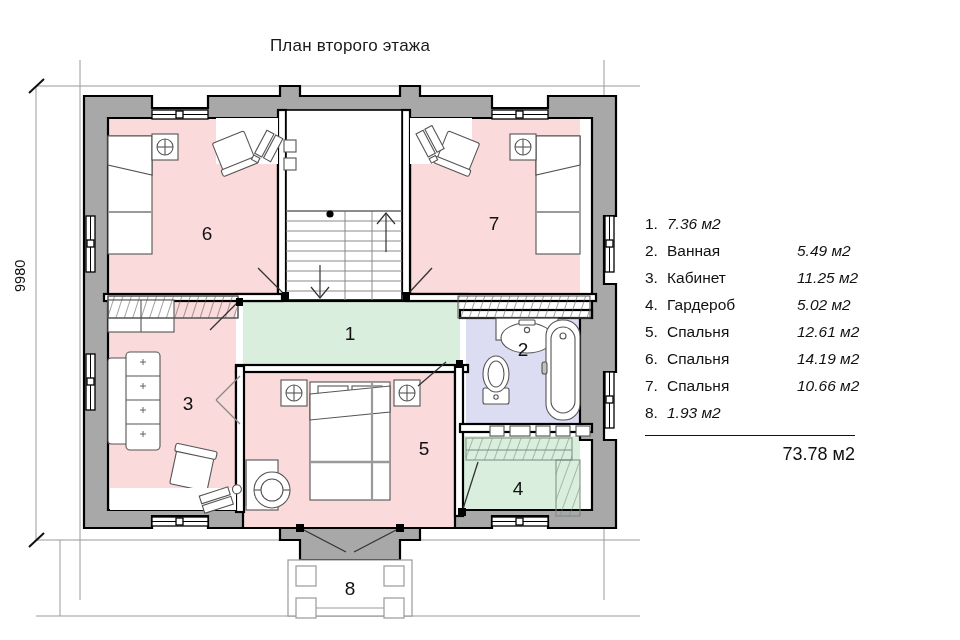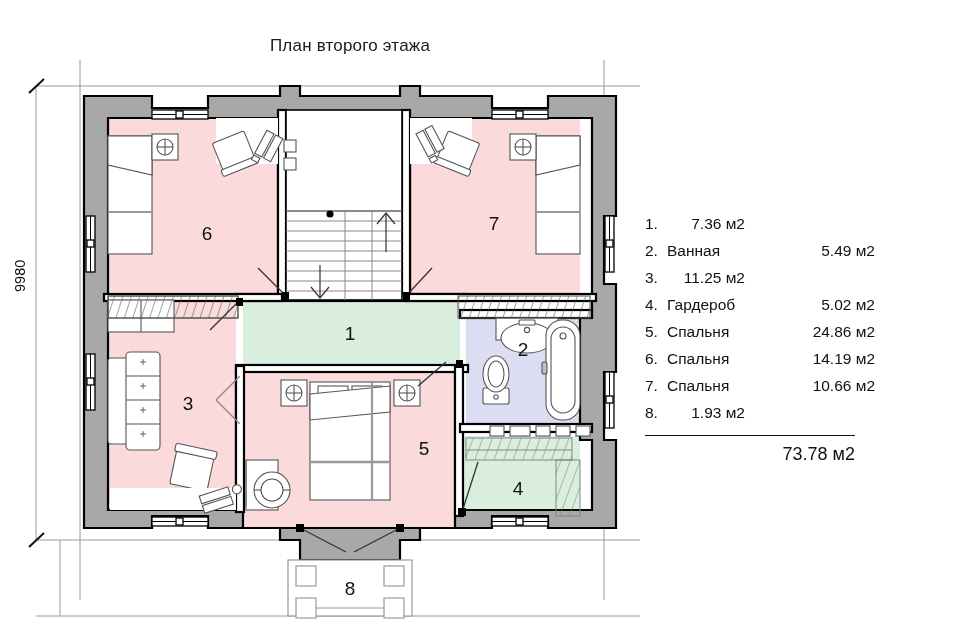--- a/index.html
+++ b/index.html
@@ -57,21 +57,21 @@
     width: 22px;
     flex: 0 0 22px;
     text-align: left;
   }
   .legend-name {
     flex: 1 1 auto;
     text-align: left;
   }
   .legend-area {
     flex: 0 0 78px;
-    text-align: right;
+    font-style: italic;
   }
   .legend-rule {
     height: 0;
     border-top: 1.6px solid #111;
     margin: 9px 0 6px 0;
     width: 210px;
   }
   .legend-total {
     text-align: right;
     font-size: 18px;
@@ -446,31 +446,32 @@
           <span class="legend-num">1.</span>
           <span class="legend-area">7.36 м2</span>
         </div>
         <div class="legend-row">
           <span class="legend-num">2.</span>
           <span class="legend-name">Ванная</span>
           <span class="legend-area">5.49 м2</span>
         </div>
         <div class="legend-row">
           <span class="legend-num">3.</span>
+          <span class="legend-name">Кабинет</span>
           <span class="legend-area">11.25 м2</span>
         </div>
         <div class="legend-row">
           <span class="legend-num">4.</span>
           <span class="legend-name">Гардероб</span>
           <span class="legend-area">5.02 м2</span>
         </div>
         <div class="legend-row">
           <span class="legend-num">5.</span>
           <span class="legend-name">Спальня</span>
-          <span class="legend-area">24.86 м2</span>
+          <span class="legend-area">12.61 м2</span>
         </div>
         <div class="legend-row">
           <span class="legend-num">6.</span>
           <span class="legend-name">Спальня</span>
           <span class="legend-area">14.19 м2</span>
         </div>
         <div class="legend-row">
           <span class="legend-num">7.</span>
           <span class="legend-name">Спальня</span>
           <span class="legend-area">10.66 м2</span>

